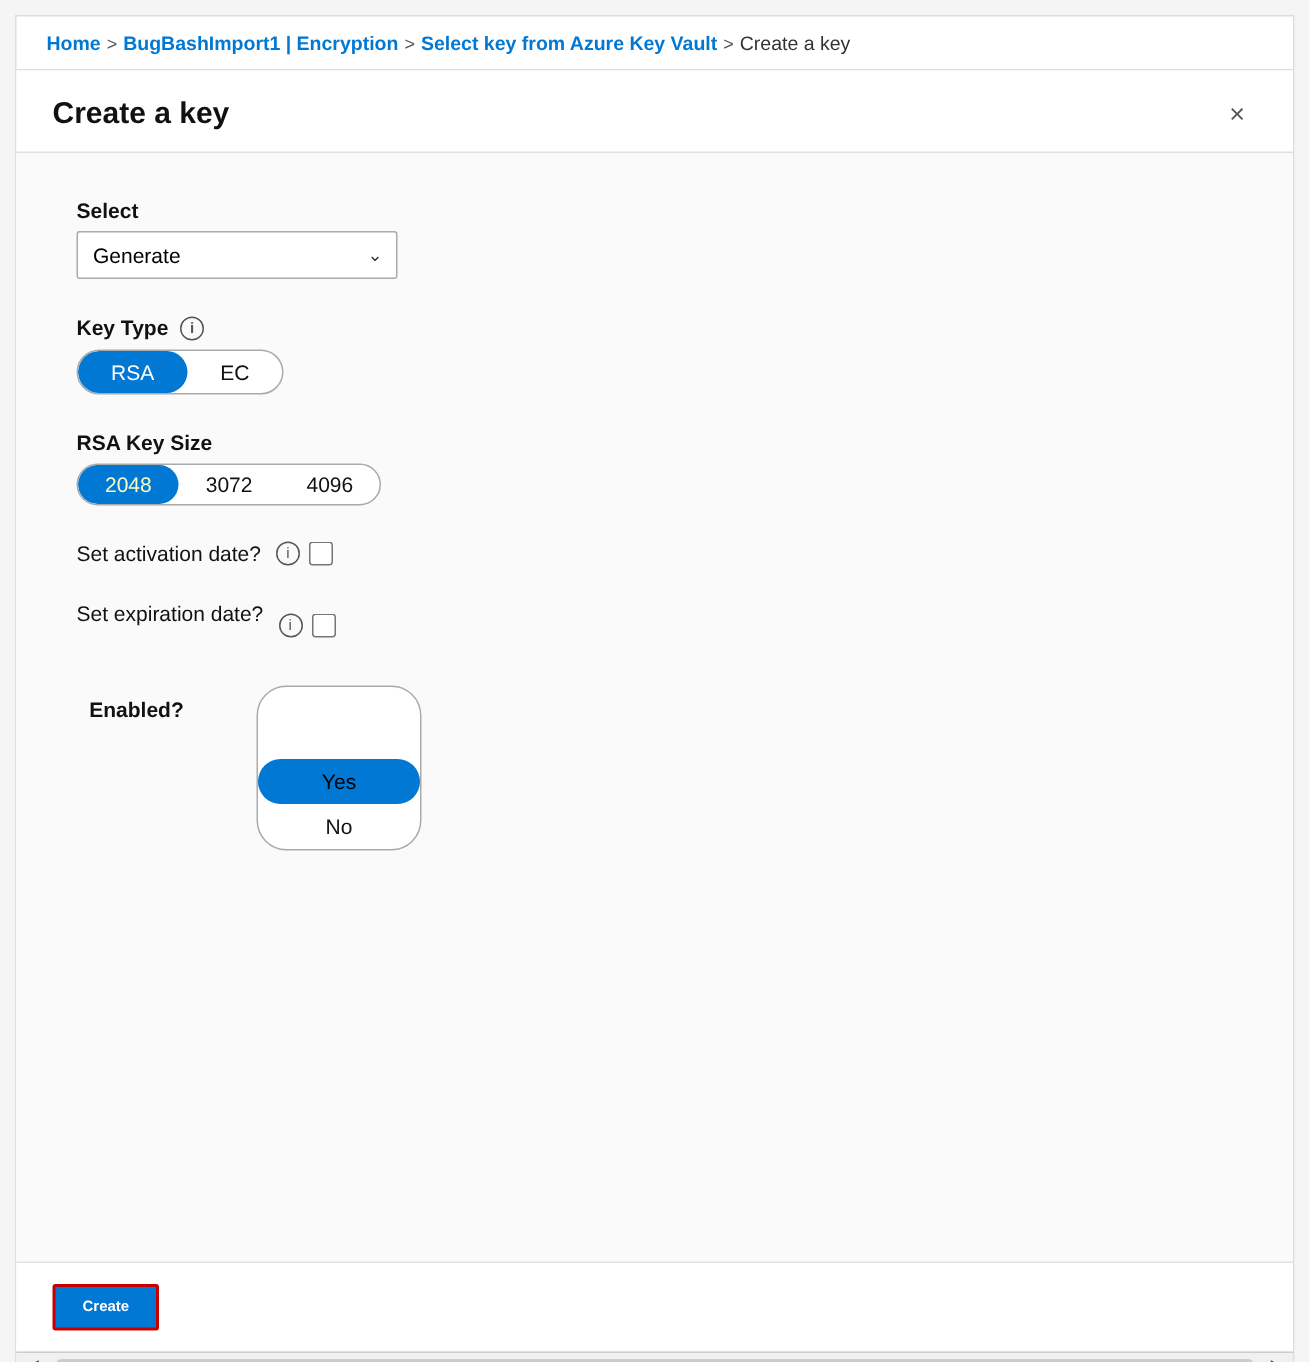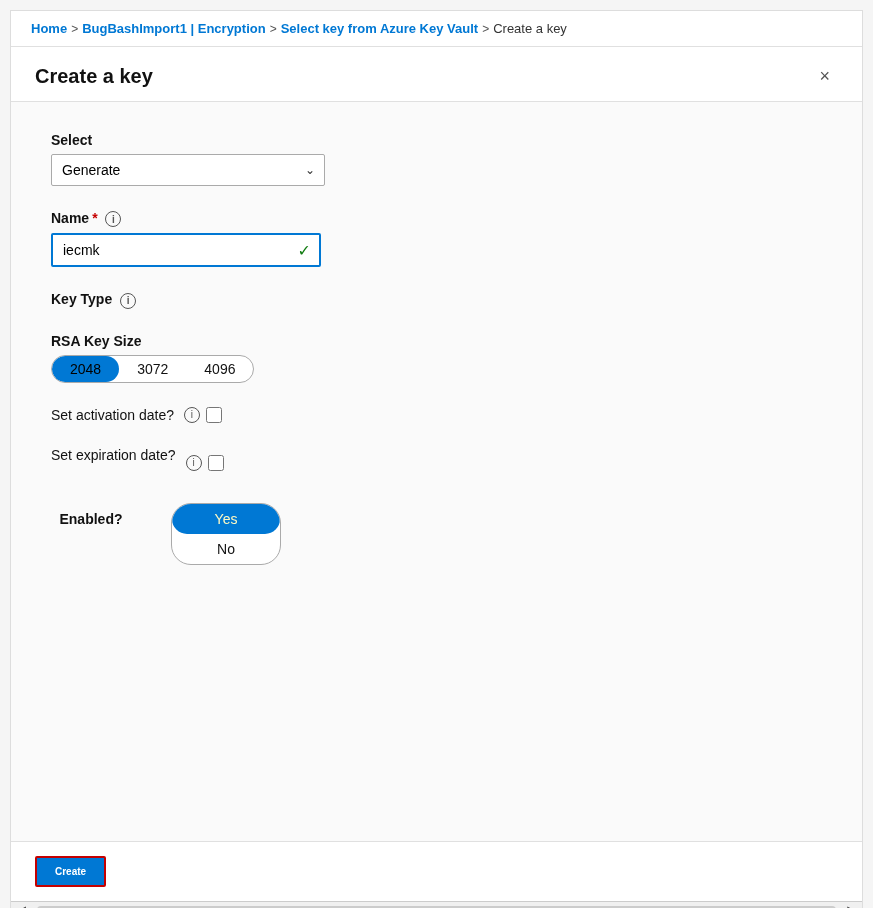--- a/index.html
+++ b/index.html
@@ -98,21 +98,21 @@
       border-radius: 50%;
       font-size: 10px;
       color: #555;
       cursor: pointer;
       margin-left: 4px;
       vertical-align: middle;
     }
     .select-wrapper {
       position: relative;
       display: inline-block;
-      width: 274px;
+      width: 214px;
     }
     .select-wrapper select {
       width: 100%;
       padding: 7px 30px 7px 10px;
       border: 1px solid #aaa;
       border-radius: 2px;
       font-size: 14px;
       background: #fff;
       appearance: none;
       cursor: pointer;
@@ -183,21 +183,21 @@
       padding: 5px 18px;
       border: none;
       background: transparent;
       cursor: pointer;
       font-size: 14px;
       color: #111;
       border-radius: 20px;
     }
     .key-size-btn.active {
       background: #0078d4;
-      color: #000000;
+      color: #fef9c3;
     }
 
     
     .checkbox-row {
       display: flex;
       align-items: center;
       gap: 6px;
     }
     .checkbox-row input[type="checkbox"] {
       width: 16px;
@@ -235,22 +235,23 @@
       border: none;
       background: transparent;
       cursor: pointer;
       font-size: 14px;
       color: #111;
       text-align: center;
       border-radius: 20px;
     }
     .yes-no-btn.active {
       background: #0078d4;
-      color: #fef9c3;
-      border-radius: 20px;
+      color: #000000;
+      border-radius: 20px;
+      margin-top: 48px;
     }
 
     
     .dialog-footer {
       padding: 14px 24px;
       border-top: 1px solid #e0e0e0;
       background: #fff;
       display: flex;
       align-items: center;
       gap: 12px;
@@ -323,36 +324,30 @@
         <div class="select-wrapper">
           <select>
             <option>Generate</option>
             <option>Import</option>
             <option>Restore from backup</option>
           </select>
           <span class="select-arrow">⌄</span>
         </div>
       </div>
 
-      <div class="form-group">
-        <label class="form-label">
-          <span>Name</span><span class="required">*</span>
-          <span class="info-icon">i</span>
-        </label>
-        <div class="input-wrapper">
-          <input type="text" value="iecmk" style="">
-          <span class="input-check">✓</span>
-        </div>
-      </div>
 
       <div class="form-group">
         <label class="form-label">
           <span>Key Type</span>
           <span class="info-icon">i</span>
         </label>
+        <div class="toggle-group">
+          <button class="toggle-btn active">RSA</button>
+          <button class="toggle-btn">EC</button>
+        </div>
       </div>
 
       <div class="form-group">
         <label class="form-label">RSA Key Size</label>
         <div class="key-size-group">
           <button class="key-size-btn active">2048</button>
           <button class="key-size-btn">3072</button>
           <button class="key-size-btn">4096</button>
         </div>
       </div>

